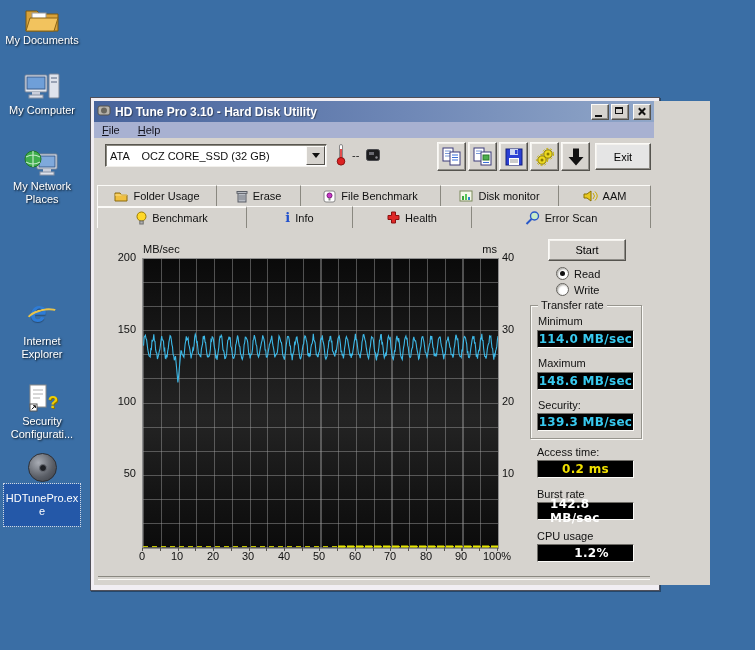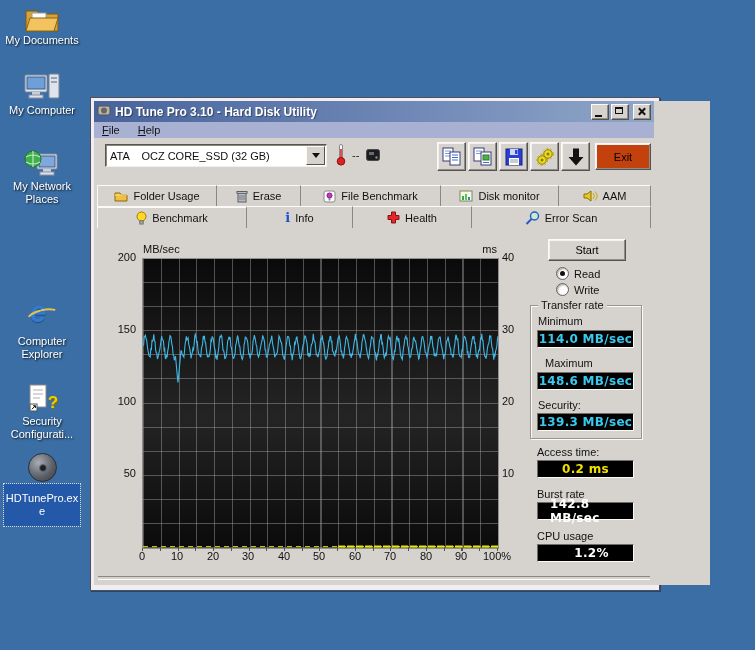--- a/index.html
+++ b/index.html
@@ -33,21 +33,21 @@
   .menu-item{display:inline-block;font-size:11px;color:#14141e;}
   .menu-item::first-letter{text-decoration:underline;}
 
   .toolbar{position:absolute;left:0;top:37px;width:560px;height:36px;background:#d6d3ce;}
   .combo{position:absolute;left:11px;top:6px;width:222px;height:23px;background:#fff;border:1px solid;border-color:#58564f #f2f0ec #f2f0ec #58564f;box-shadow:inset 1px 1px 0 #8a8880;display:flex;align-items:center;box-sizing:border-box;}
   .combo-text{white-space:pre;font-size:11px;color:#111;padding-left:4px;flex:1;overflow:hidden;}
   .combo-arrow{width:17px;height:17px;background:#d6d3ce;border:1px solid;border-color:#fbfaf7 #55534e #55534e #fbfaf7;margin-right:1px;display:flex;align-items:center;justify-content:center;}
   .combo-arrow i{width:0;height:0;border:4px solid transparent;border-top:5px solid #111;margin-top:4px;}
   .temp-val{position:absolute;left:258px;top:11px;font-size:11px;color:#222;}
   .tool-btn{position:absolute;top:4px;width:29px;height:29px;background:#d6d3ce;border:1px solid;border-color:#fbfaf7 #55534e #55534e #fbfaf7;box-shadow:inset -1px -1px 0 #8f8d88,inset 1px 1px 0 #f4f2ee;display:flex;align-items:center;justify-content:center;padding:0;}
-  .exit-btn{position:absolute;left:501px;top:5px;width:56px;height:27px;background:#c2410c;border:1px solid;border-color:#fbfaf7 #55534e #55534e #fbfaf7;box-shadow:inset -1px -1px 0 #8f8d88,inset 1px 1px 0 #f4f2ee;font-size:11px;font-family:"Liberation Sans",sans-serif;}
+  .exit-btn{position:absolute;left:501px;top:5px;width:56px;height:27px;background:#e5e5e5;border:1px solid;border-color:#fbfaf7 #55534e #55534e #fbfaf7;box-shadow:inset -1px -1px 0 #8f8d88,inset 1px 1px 0 #f4f2ee;font-size:11px;font-family:"Liberation Sans",sans-serif;}
 
   .tabs{position:absolute;left:3px;width:554px;height:21px;display:flex;}
   .tab{display:flex;align-items:center;justify-content:center;gap:5px;font-size:11px;color:#111;border-top:1px solid #fbfaf7;border-right:1px solid #8a8880;border-left:1px solid #fbfaf7;box-sizing:border-box;background:#d6d3ce;}
   .tab + .tab{border-left:none;}
   .tabs-r1{top:84px;} .tabs-r2{top:105px;height:22px;}
   .tab.active{border-top:2px solid #fbfaf7;font-weight:normal;}
 
   
   .plot{position:absolute;left:48px;top:157px;width:355px;height:289px;border:1px solid #8f8f8f;box-sizing:content-box;
     background:
@@ -129,21 +129,21 @@
 
 
   <div class="dicon" style="top:301px">
     <div class="art">
       <div class="ie-icon">
           <span class="ie-e">e</span>
           <span class="ie-ring"></span>
         </div>
     </div>
     <div class="dlabel">
-        <div>Computer</div>
+        <div>Internet</div>
         <div>Explorer</div>
       </div>
   </div>
 
   <div class="dicon" style="top:381px">
     <div class="art">
       <svg width="30" height="30" viewBox="0 0 30 30">
           <rect x="3" y="2" width="16" height="22" fill="#fff" stroke="#8a8a8a"></rect>
           <path d="M6 7 h10 M6 11 h10 M6 15 h7" stroke="#b0b0b0"></path>
           <rect x="3" y="21" width="7" height="7" fill="#fff" stroke="#555"></rect>
@@ -363,21 +363,21 @@
       </div>
       <div class="radio-row" style="top:182px">
         <span class="radio"></span>
         <span class="radio-label">Write</span>
       </div>
 
       <div class="groupbox">
         <span class="group-legend">Transfer rate</span>
         <span class="plabel" style="left:7px;top:9px;">Minimum</span>
         <div class="lcd cyan" style="left:6px;top:24px;">114.0 MB/sec</div>
-        <span class="plabel" style="left:7px;top:51px;margin-left:7px;">Maximum</span>
+        <span class="plabel" style="left:7px;top:51px;">Maximum</span>
         <div class="lcd cyan" style="left:6px;top:66px;">148.6 MB/sec</div>
         <span class="plabel" style="left:7px;top:93px;">Security:</span>
         <div class="lcd cyan" style="left:6px;top:107px;">139.3 MB/sec</div>
       </div>
 
       <span class="plabel" style="left:443px;top:345px;">Access time:</span>
       <div class="lcd yellow" style="left:443px;top:359px;">0.2 ms</div>
 
       <span class="plabel" style="left:443px;top:387px;">Burst rate</span>
       <div class="lcd white" style="left:443px;top:401px;">142.8 MB/sec</div>

